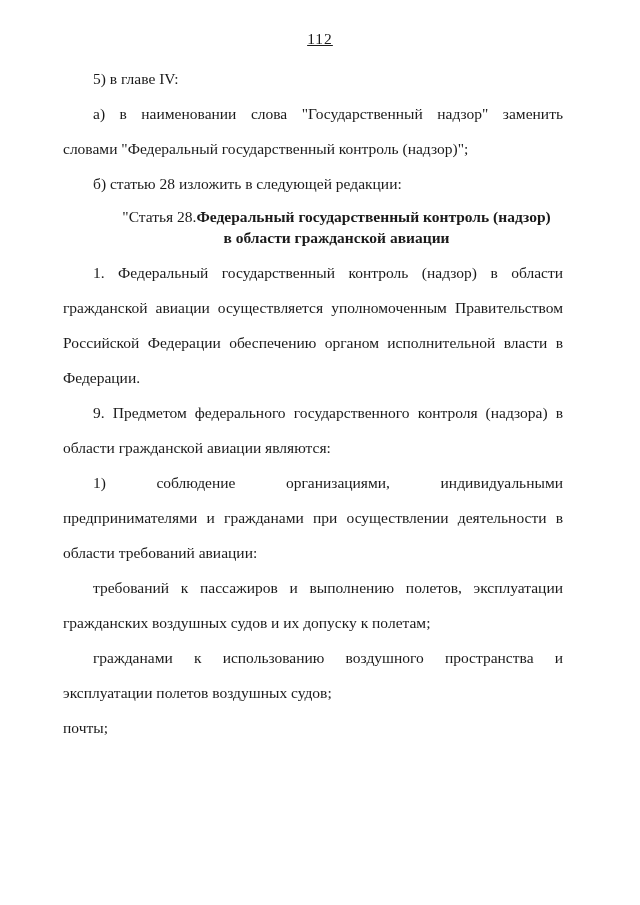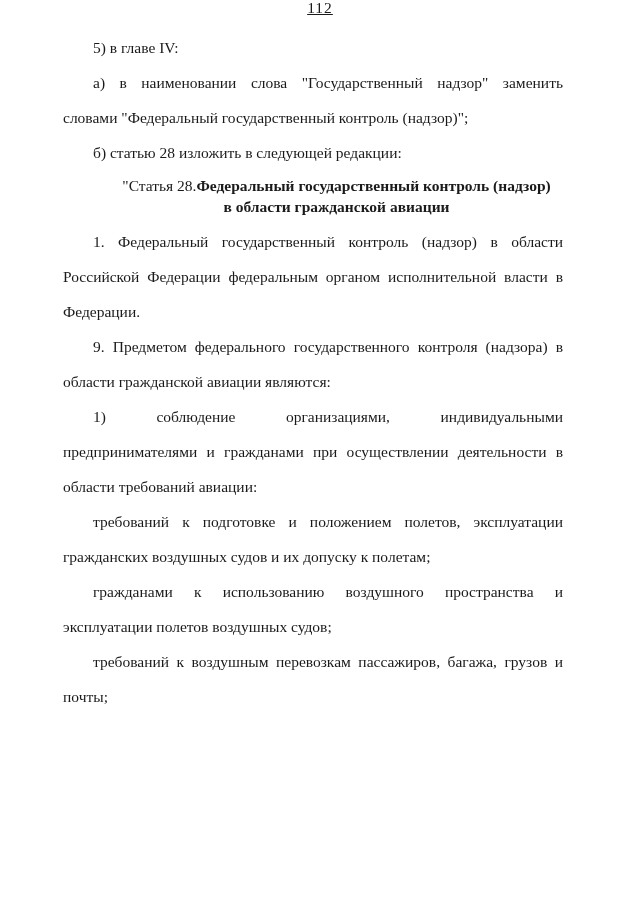--- a/index.html
+++ b/index.html
@@ -10,20 +10,21 @@
   .page {
     width: 640px;
     height: 905px;
     background: #ffffff;
     color: #1a1a1a;
     font-family: "Liberation Serif", "DejaVu Serif", serif;
     overflow: hidden;
     position: relative;
   }
   .page-number {
+    padding-top: 31px;
     text-align: center;
     font-size: 15.5px;
     line-height: 16px;
     letter-spacing: 1px;
     text-decoration: underline;
   }
   .content {
     margin: 14px 77px 0 63px;
     font-size: 15.5px;
     line-height: 35px;
@@ -59,38 +60,38 @@
       </div>
       <div class="para">
         <div class="line first">б) статью 28 изложить в следующей редакции:</div>
       </div>
       <div class="article-heading">
         <div class="heading-line1"><span>"Статья 28.</span><span class="bold">Федеральный государственный контроль (надзор)</span></div>
         <div class="heading-line2 bold">в области гражданской авиации</div>
       </div>
       <div class="para">
         <div class="line first just">1. Федеральный государственный контроль (надзор) в области</div>
-        <div class="line just">Российской Федерации федеральным органом исполнительной власти в</div>
+        <div class="line just">гражданской авиации осуществляется уполномоченным Правительством</div>
+        <div class="line just">Российской Федерации обеспечению органом исполнительной власти в</div>
         <div class="line">Федерации.</div>
       </div>
       <div class="para">
         <div class="line first just">9. Предметом федерального государственного контроля (надзора) в</div>
         <div class="line">области гражданской авиации являются:</div>
       </div>
       <div class="para">
         <div class="line first just">1) соблюдение организациями, индивидуальными</div>
         <div class="line just">предпринимателями и гражданами при осуществлении деятельности в</div>
         <div class="line">области требований авиации:</div>
       </div>
       <div class="para">
-        <div class="line first just">требований к подготовке и положением полетов, эксплуатации</div>
+        <div class="line first just">требований к пассажиров и выполнению полетов, эксплуатации</div>
         <div class="line">гражданских воздушных судов и их допуску к полетам;</div>
       </div>
       <div class="para">
         <div class="line first just">гражданами к использованию воздушного пространства и</div>
         <div class="line">эксплуатации полетов воздушных судов;</div>
       </div>
       <div class="para">
-        <div class="line first just">требований к воздушным перевозкам пассажиров, багажа, грузов и</div>
         <div class="line">почты;</div>
       </div>
     </div>
 </div>
 
 </body></html>

